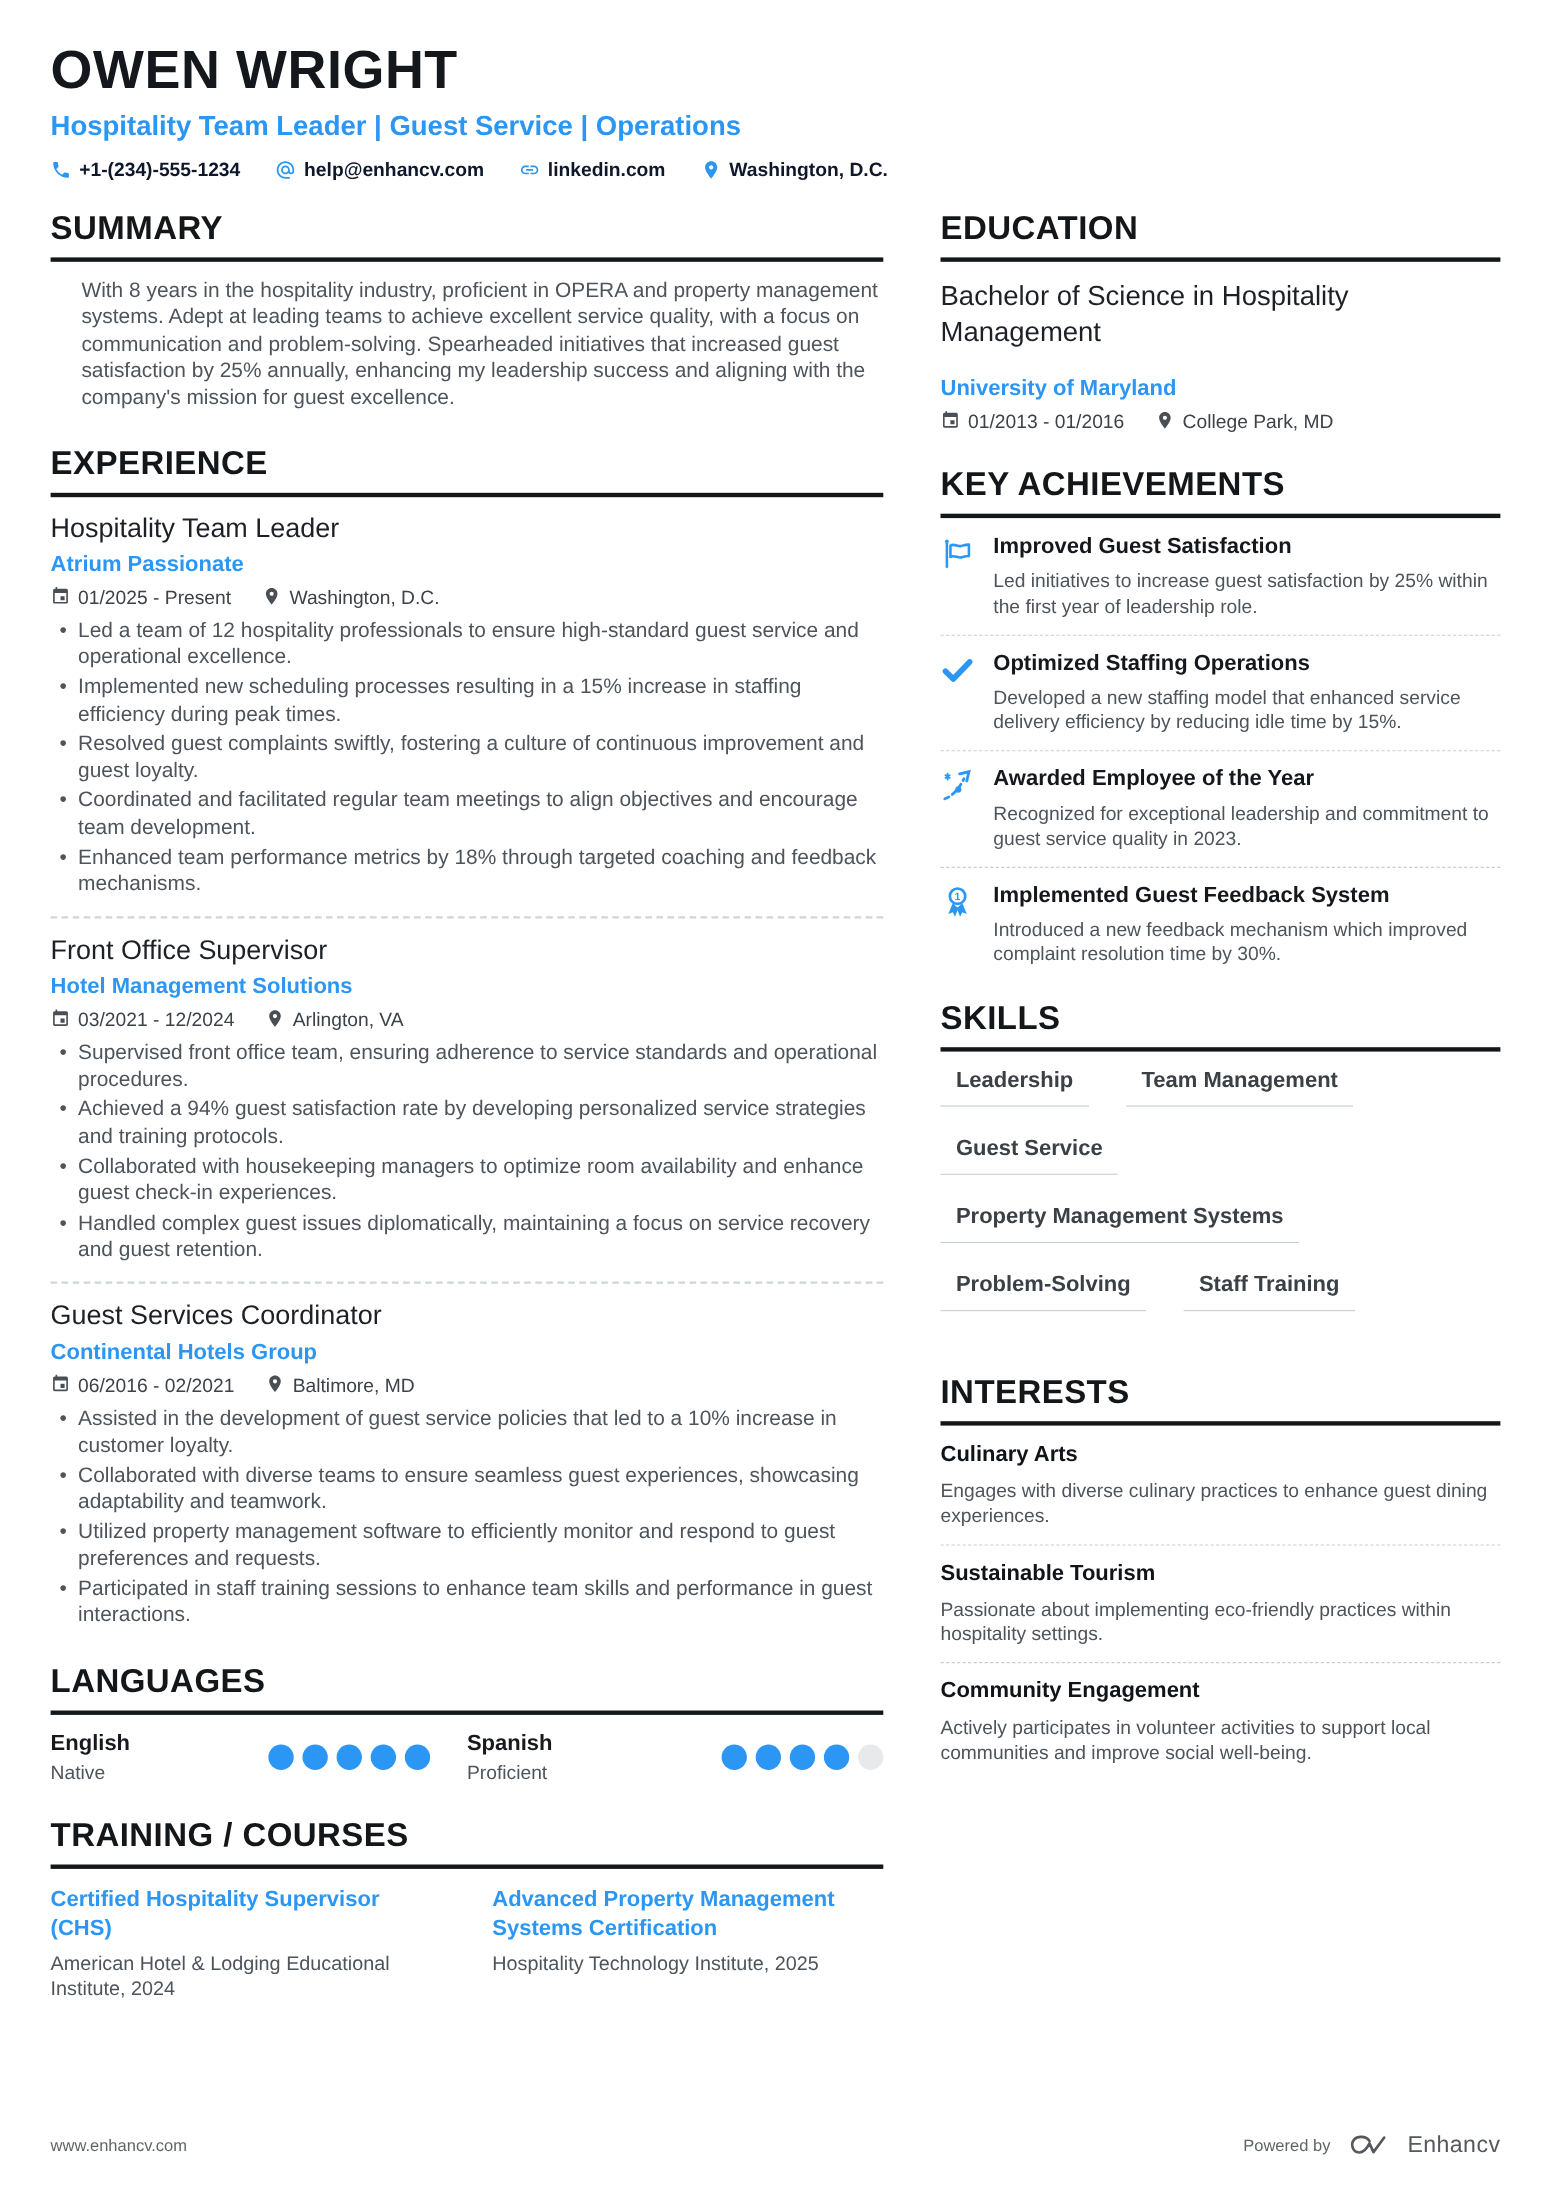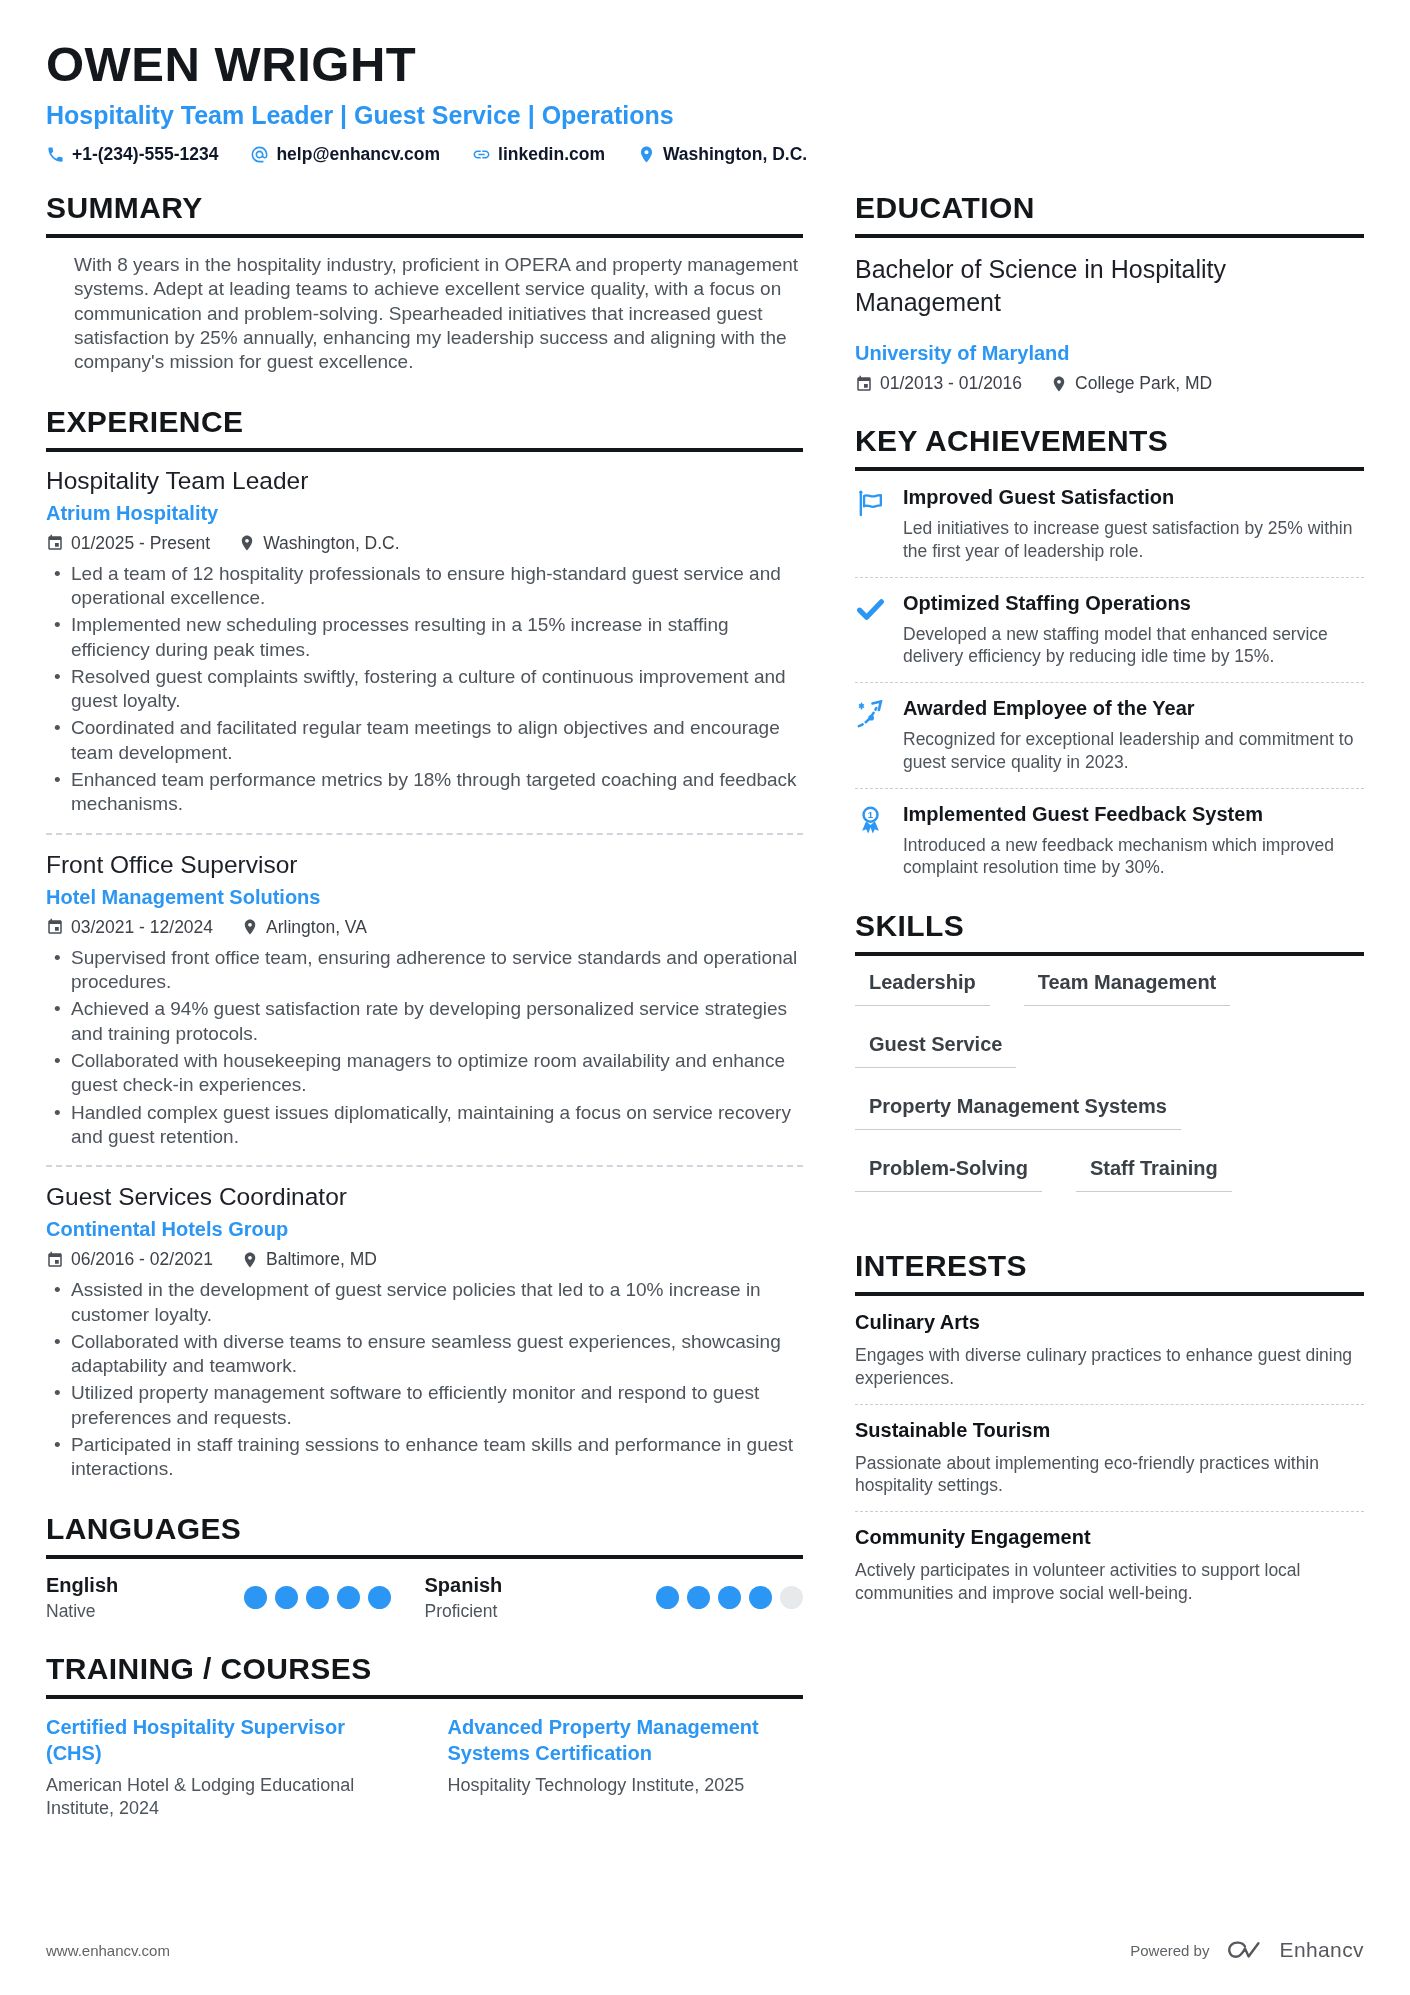--- a/index.html
+++ b/index.html
@@ -24,21 +24,21 @@
     font-size:30px; font-weight:700; letter-spacing:.4px; color:#14171a;
     padding-bottom:9px; border-bottom:4px solid #14171a; margin-bottom:15px;
   }
   section { margin-bottom:30px; }
   .body-text { font-size:19px; line-height:1.28; color:#4e545b;margin-left:28px; }
   hr.dashed { border:none; border-top:2px dashed #cfd5da; margin:16px 0; }
   
   .job-title { font-size:24.5px; font-weight:500; color:#1c2averageight026; color:#1d2127; }
   .job-company { font-size:20px; font-weight:700; color:var(--accent); margin-top:7px; }
   .meta-row { display:flex; align-items:center; gap:28px; margin-top:8px; }
-  .meta-item { display:flex; align-items:center; gap:7px; font-size:17.5px; color:#3d4248; }
+  .meta-item { display:flex; gap:7px; font-size:17.5px; color:#3d4248; }
   .meta-item svg { width:18px; height:18px; fill:#4a4f55; flex:none; }
   ul.bullets { list-style:none; margin-top:8px; }
   ul.bullets li {
     position:relative; padding-left:25px; font-size:19px; line-height:1.28;
     color:#4e545b; margin-bottom:3px;
   }
   ul.bullets li::before { content:"•"; position:absolute; left:8px; color:#4e545b; }
   
   .lang-grid { display:flex; }
   .lang-cell { width:50%; display:flex; align-items:center; justify-content:space-between; padding-right:34px; }
@@ -128,21 +128,21 @@
       <section>
         <h2 class="sec">SUMMARY</h2>
         <p class="body-text">With 8 years in the hospitality industry, proficient in OPERA and property management systems. Adept at leading teams to achieve excellent service quality, with a focus on communication and problem-solving. Spearheaded initiatives that increased guest satisfaction by 25% annually, enhancing my leadership success and aligning with the company's mission for guest excellence.</p>
       </section>
 
       <section>
         <h2 class="sec">EXPERIENCE</h2>
 
         <article>
           <div class="job-title">Hospitality Team Leader</div>
-          <div class="job-company">Atrium Hospitality</div>
+          <div class="job-company">Atrium Passionate</div>
           <div class="meta-row">
             <span class="meta-item">
               <svg viewBox="0 0 24 24">
                   <path d="M17 12h-5v5h5v-5zM16 1v2H8V1H6v2H5c-1.11 0-1.99.9-1.99 2L3 19c0 1.1.89 2 2 2h14c1.1 0 2-.9 2-2V5c0-1.1-.9-2-2-2h-1V3h-2zm3 18H5V8h14v11z"></path>
                 </svg>
               <span>01/2025 - Present</span>
             </span>
             <span class="meta-item">
               <svg viewBox="0 0 24 24">
                   <path d="M12 2C8.13 2 5 5.13 5 9c0 5.25 7 13 7 13s7-7.75 7-13c0-3.87-3.13-7-7-7zm0 9.5c-1.38 0-2.5-1.12-2.5-2.5s1.12-2.5 2.5-2.5 2.5 1.12 2.5 2.5-1.12 2.5-2.5 2.5z"></path>

